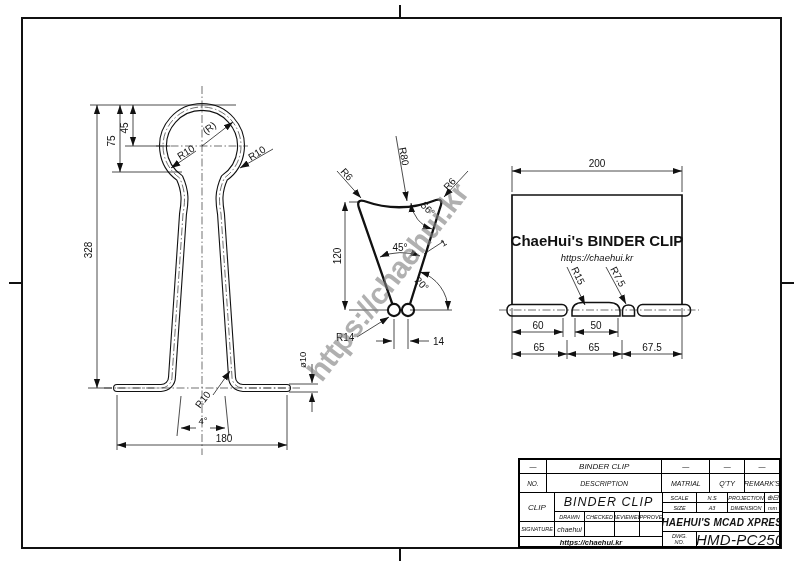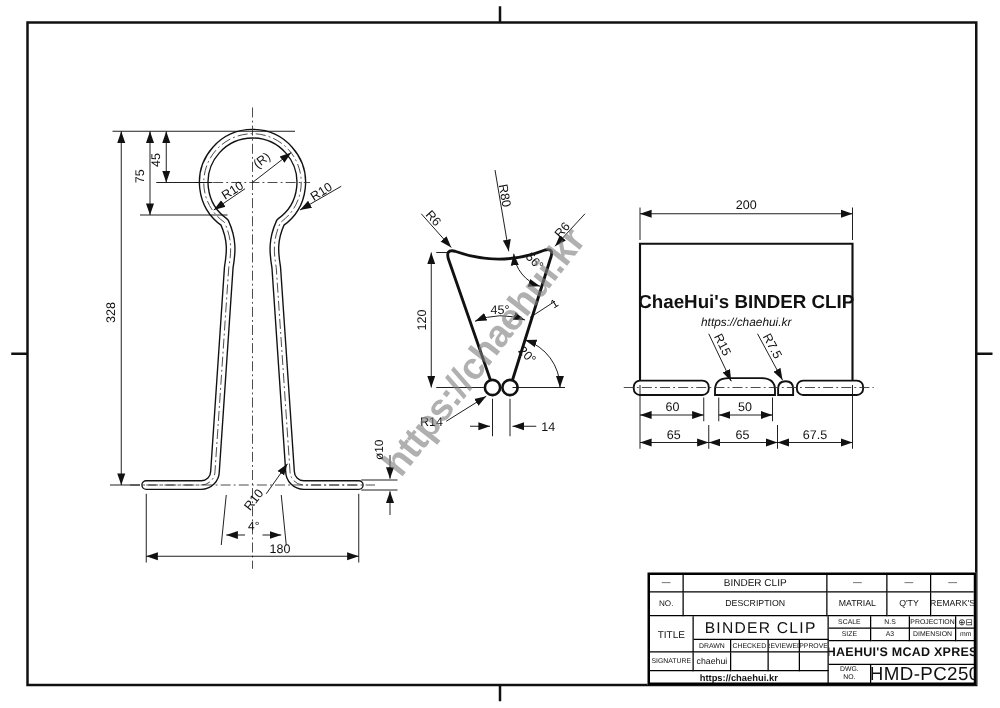--- a/index.html
+++ b/index.html
@@ -13,21 +13,21 @@
   
   #wm{position:absolute;left:388px;top:282px;transform:translate(-50%,-50%) rotate(-52deg);
       font-size:30px;font-weight:bold;letter-spacing:-0.5px;white-space:nowrap;
       color:rgba(128,128,128,0.62);pointer-events:none;}
   
   #tblock{position:absolute;left:518px;top:458px;width:263px;height:90px;
           box-sizing:border-box;border:2px solid #000;background:#fff;font-size:7px;}
   #tblock *{box-sizing:border-box;}
   .trow{display:flex;width:100%;}
   .cell{border-right:1px solid #000;border-bottom:1px solid #000;display:flex;
-        align-items:center;justify-content:center;overflow:hidden;white-space:nowrap;}
+        align-items:center;justify-content:center;overflow:hidden;white-space:nowrap;font-style:italic;}
   .cell.last{border-right:none;}
   .cell.bnone{border-bottom:none;}
   .lbl{font-size:6.5px;}
   .tiny{font-size:5.5px;}
   .bigtitle{font-size:12.5px;letter-spacing:1px;}
   .xpress{font-size:10px;font-weight:bold;letter-spacing:0.2px;}
   .dwgno{font-size:15px;letter-spacing:0.3px;}
   .urlrow{font-size:7.5px;font-weight:bold;}
   .dwglbl{flex-direction:column;line-height:1;font-size:5.5px;align-items:center;justify-content:center;}
 </style>
@@ -186,21 +186,21 @@
     <div class="cell" style="width:116px">DESCRIPTION</div>
     <div class="cell" style="width:48px">MATRIAL</div>
     <div class="cell" style="width:35px">Q'TY</div>
     <div class="cell last" style="width:34px">REMARK'S</div>
   </div>
 
   <div class="trow" style="height:54px">
 
     <div style="width:143px;display:flex;flex-direction:column">
       <div class="trow" style="height:29px">
-        <div class="cell" style="width:35px;font-size:8px">TITLE</div>
+        <div class="cell" style="width:35px;font-size:8px">CLIP</div>
         <div style="width:108px;display:flex;flex-direction:column">
           <div class="cell bigtitle" style="width:108px;height:19px">BINDER CLIP</div>
           <div class="trow" style="height:10px">
             <div class="cell tiny" style="width:30px">DRAWN</div>
             <div class="cell tiny" style="width:30px">CHECKED</div>
             <div class="cell tiny" style="width:25px">REVIEWED</div>
             <div class="cell tiny" style="width:23px">APPROVED</div>
           </div>
         </div>
       </div>

